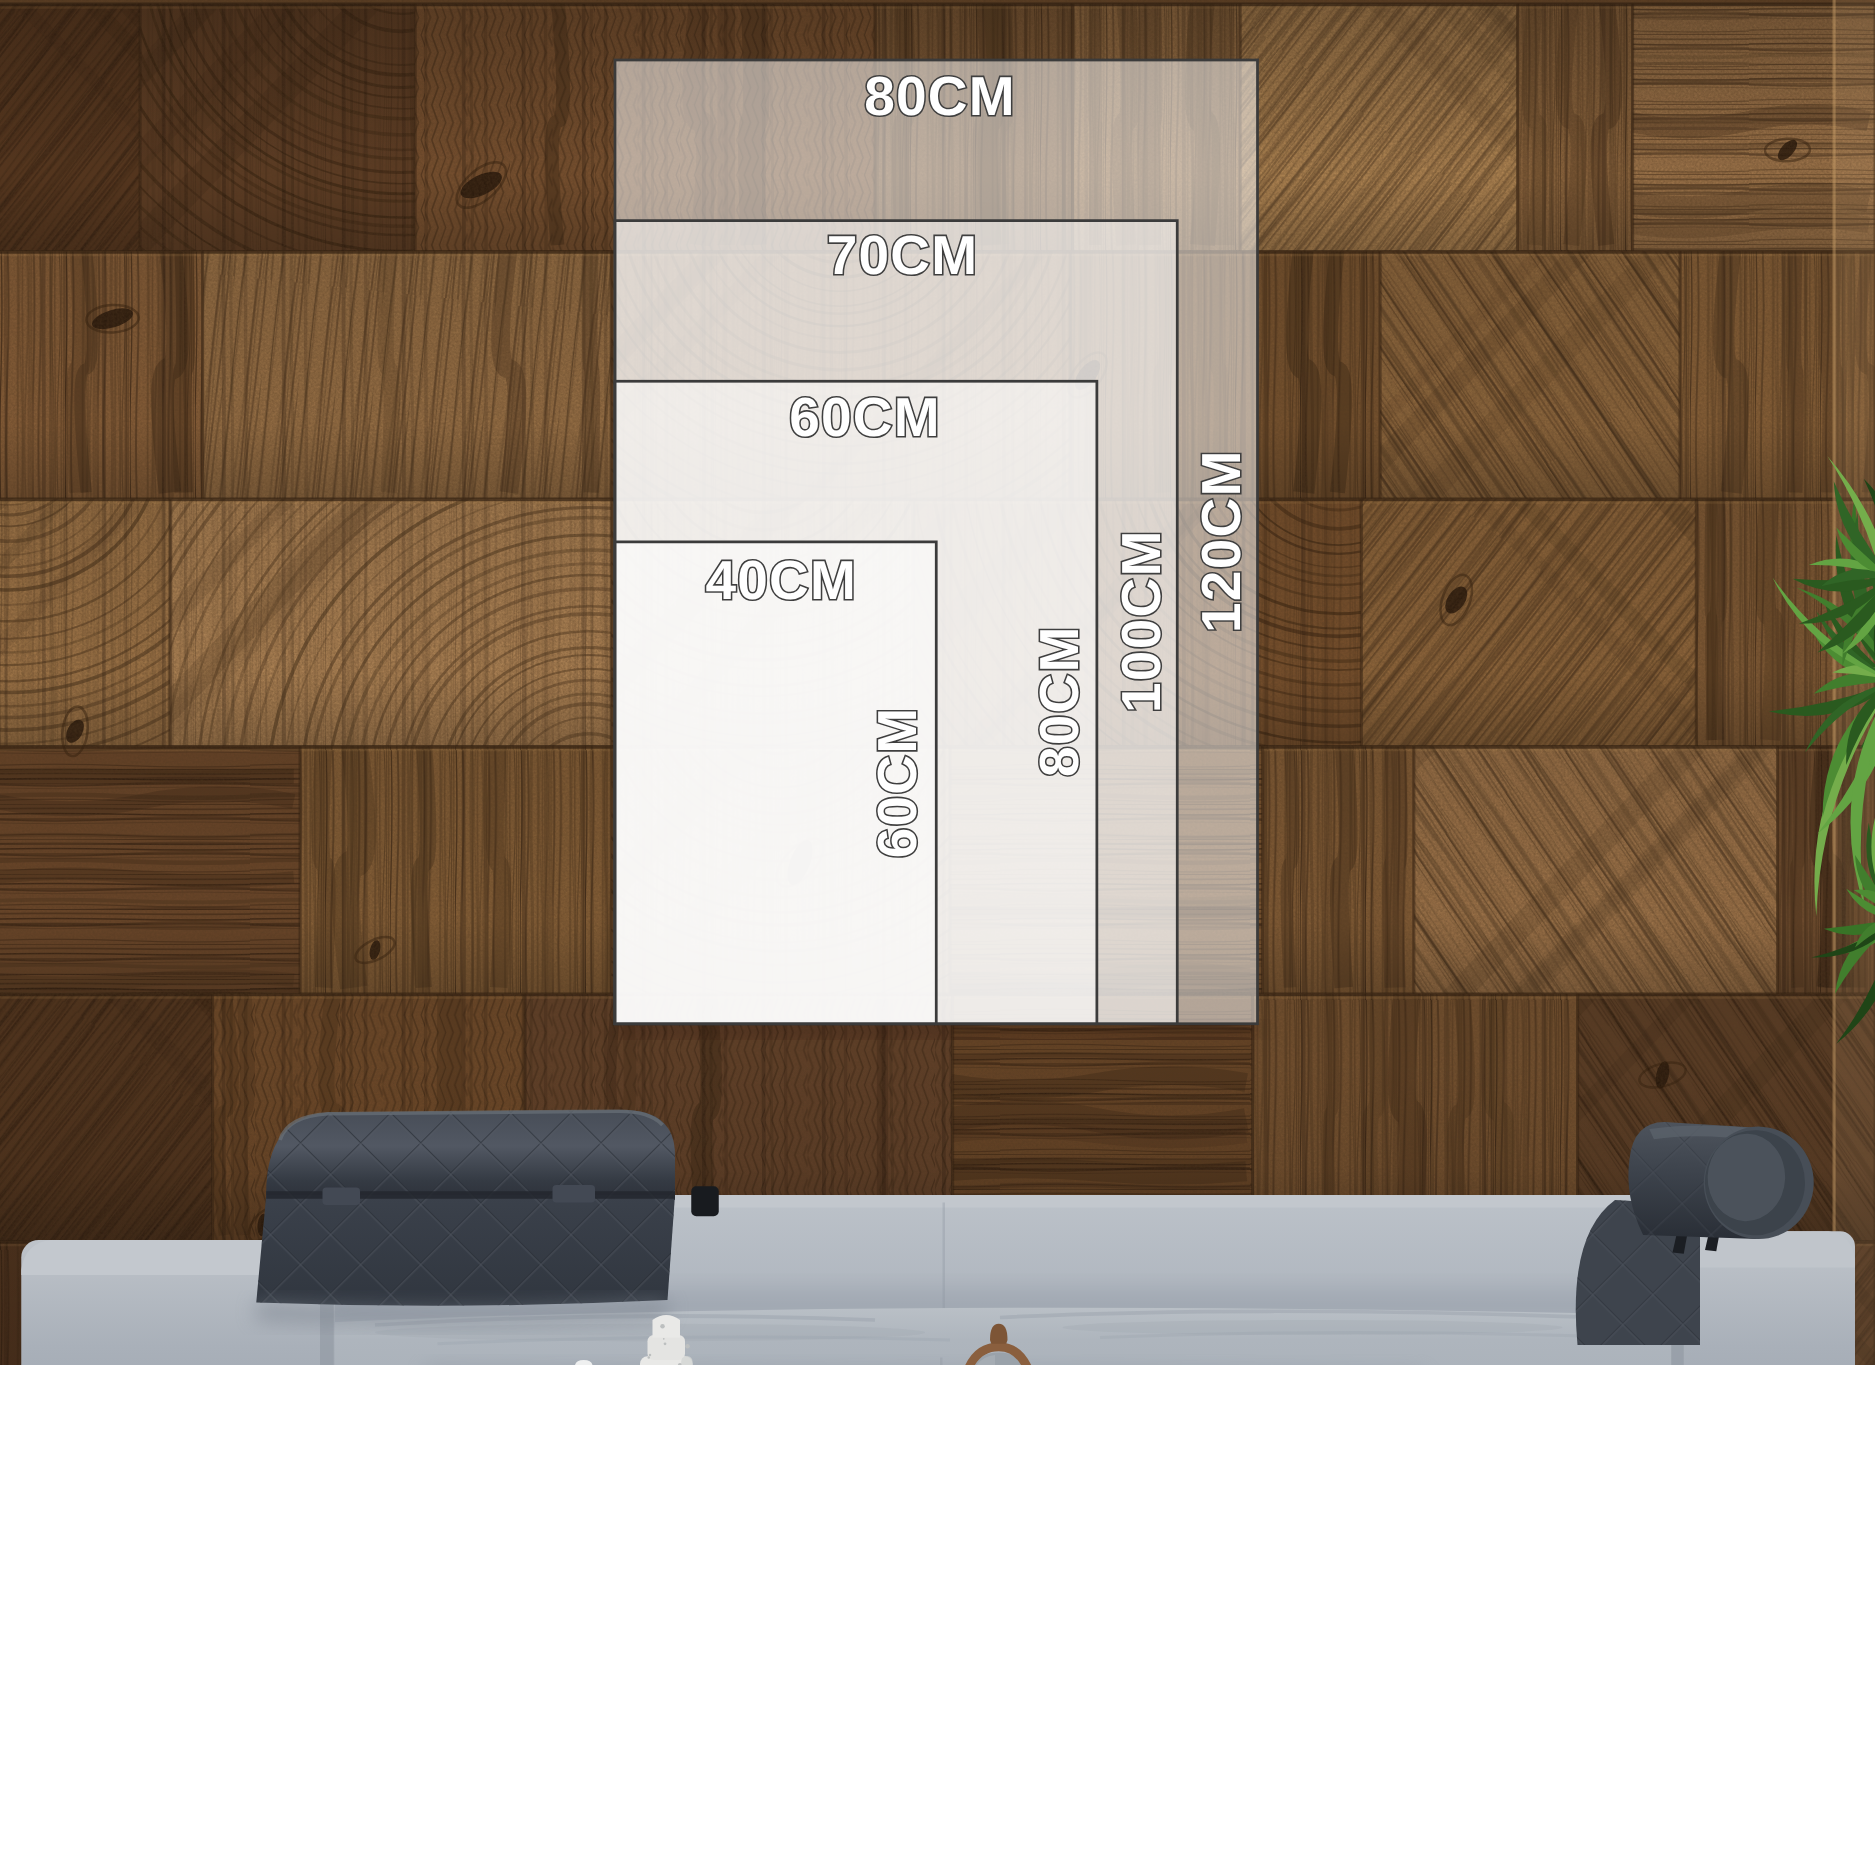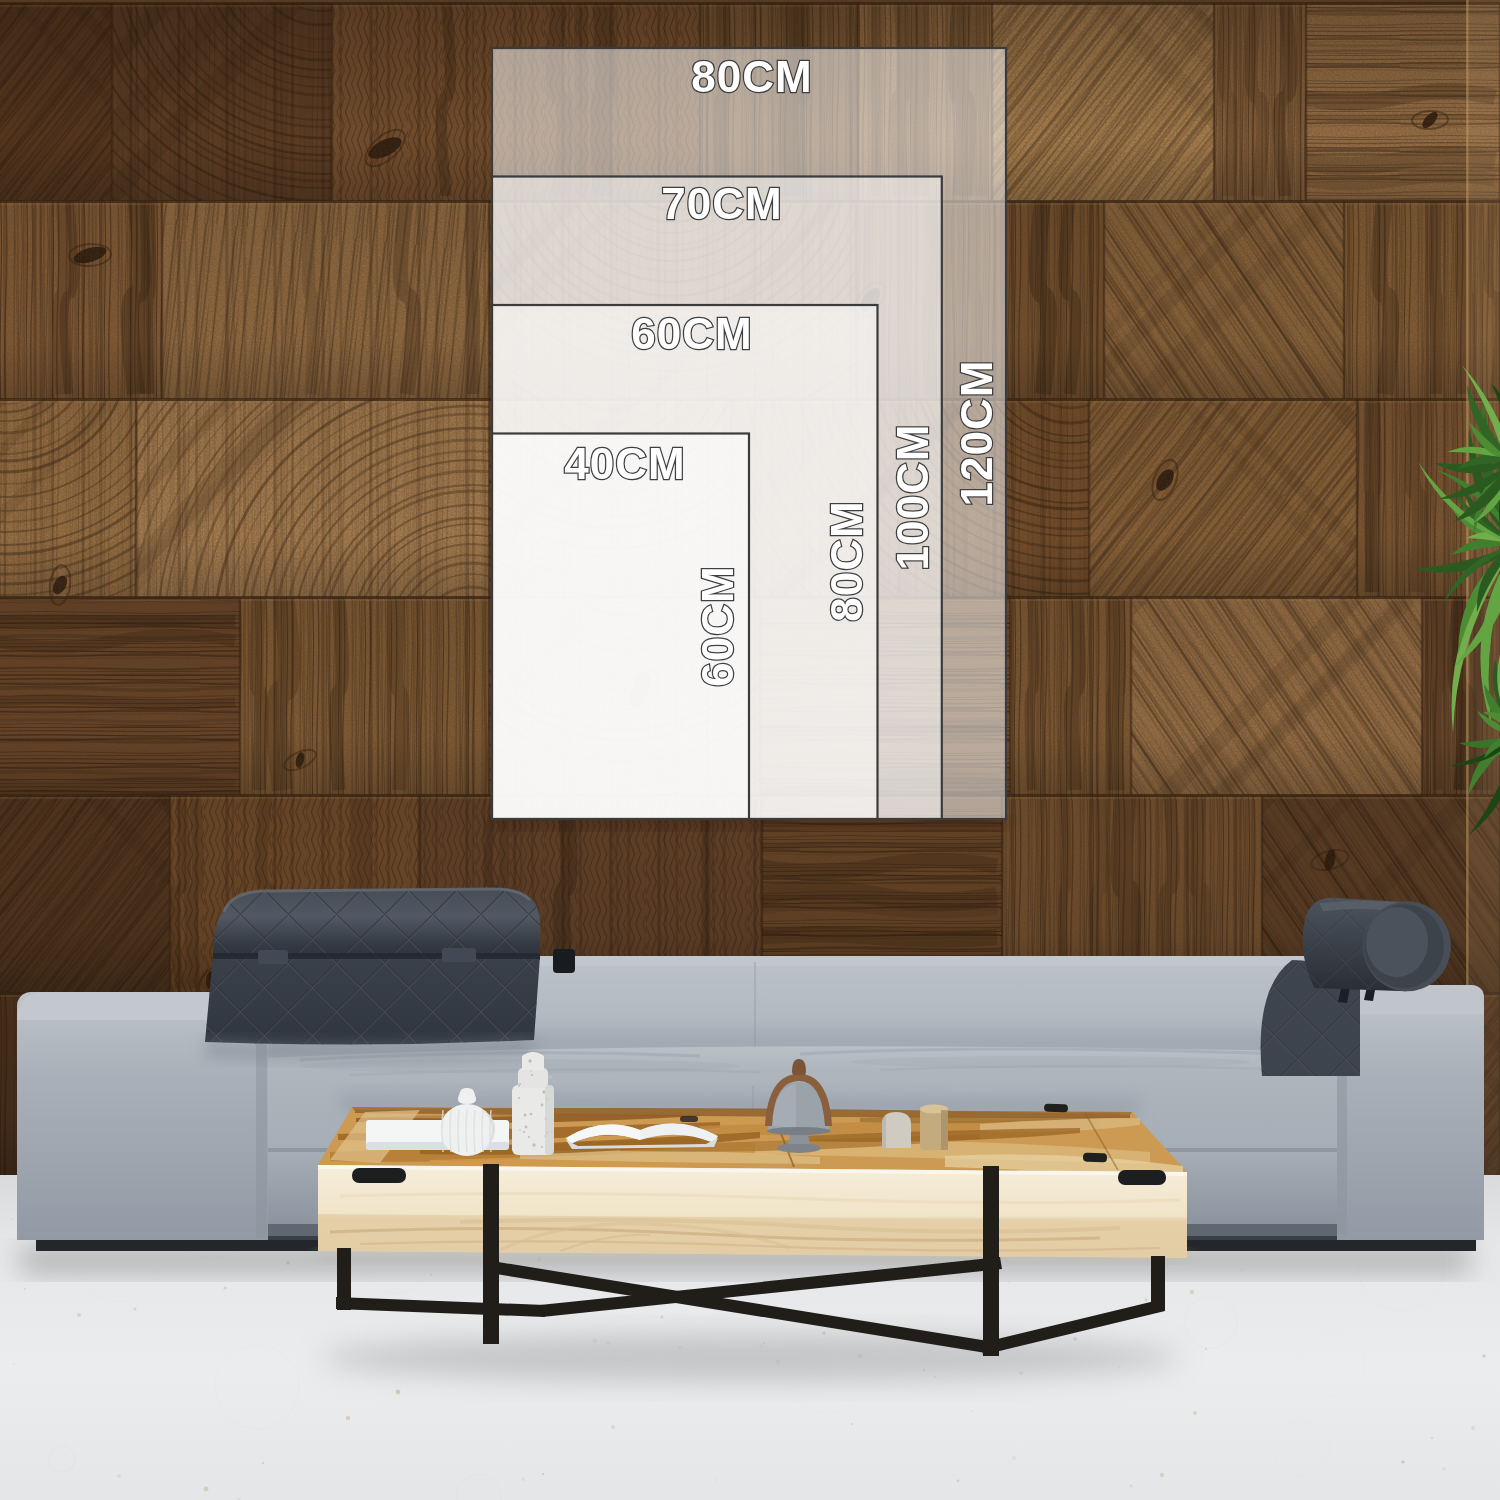--- a/index.html
+++ b/index.html
@@ -1,12 +1,12 @@
 <!DOCTYPE html>
-<html><head><meta charset="utf-8"><style>html,body{margin:0;padding:0;}#c{position:relative;width:1500px;height:1500px;overflow:hidden;background:#e8e9e9;}</style></head><body>
+<html><head><meta charset="utf-8"><style>html,body{margin:0;padding:0;}#c{position:relative;width:1500px;height:1092px;overflow:hidden;background:#e8e9e9;}</style></head><body>
 <div id="c"><svg width="1500" height="1500" viewBox="0 0 1500 1500" xmlns="http://www.w3.org/2000/svg">
       <defs>
         <pattern id="pv" width="26" height="200" patternUnits="userSpaceOnUse" patternTransform="rotate(0)">
           <path d="M16.6 -10 q -2.4 55 0 110 t 0 110" fill="none" stroke="#241408" stroke-width="0.7" stroke-opacity="0.33"></path>
           <path d="M5.8 -10 q 2.1 55 0 110 t 0 110" fill="none" stroke="#241408" stroke-width="1.5" stroke-opacity="0.45"></path>
           <path d="M23.2 -10 q 0.6 55 0 110 t 0 110" fill="none" stroke="#241408" stroke-width="0.8" stroke-opacity="0.38"></path>
           <path d="M0.8 -10 q 1.8 55 0 110 t 0 110" fill="none" stroke="#241408" stroke-width="0.9" stroke-opacity="0.40"></path>
           <path d="M0.7 -10 q 1.4 55 0 110 t 0 110" fill="none" stroke="#241408" stroke-width="0.9" stroke-opacity="0.44"></path>
           <path d="M14.2 -10 q 0.2 55 0 110 t 0 110" fill="none" stroke="#241408" stroke-width="0.9" stroke-opacity="0.43"></path>
           <path d="M21.0 -10 q 2.8 55 0 110 t 0 110" fill="none" stroke="#241408" stroke-width="0.7" stroke-opacity="0.49"></path>

